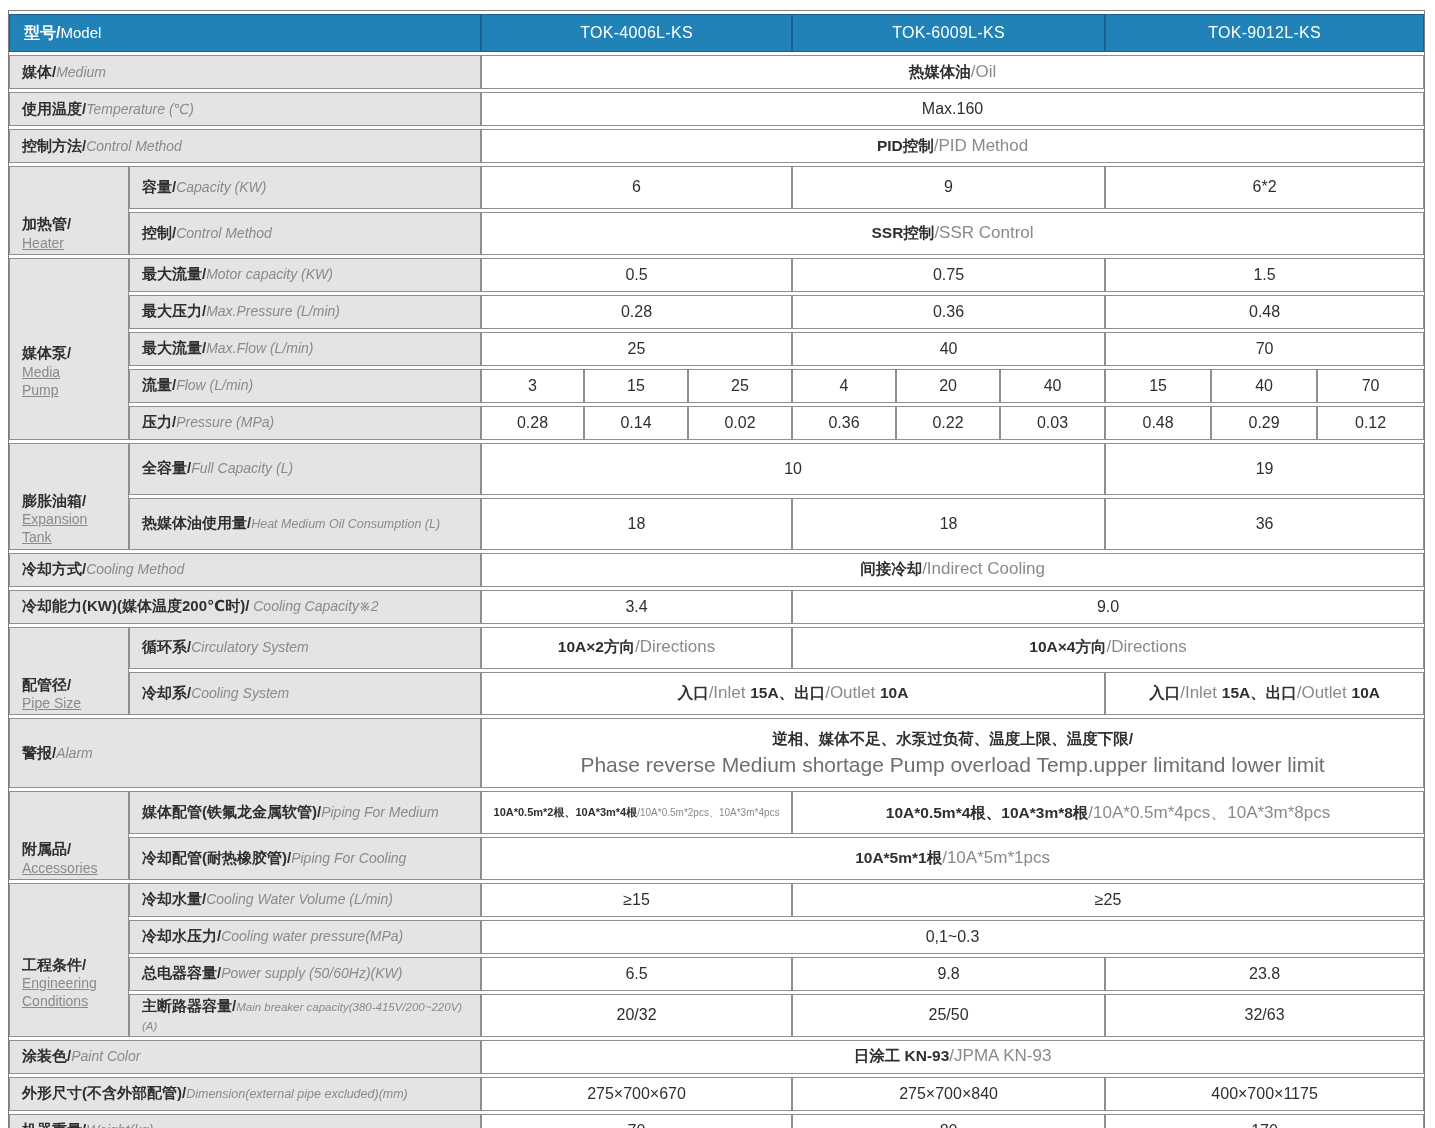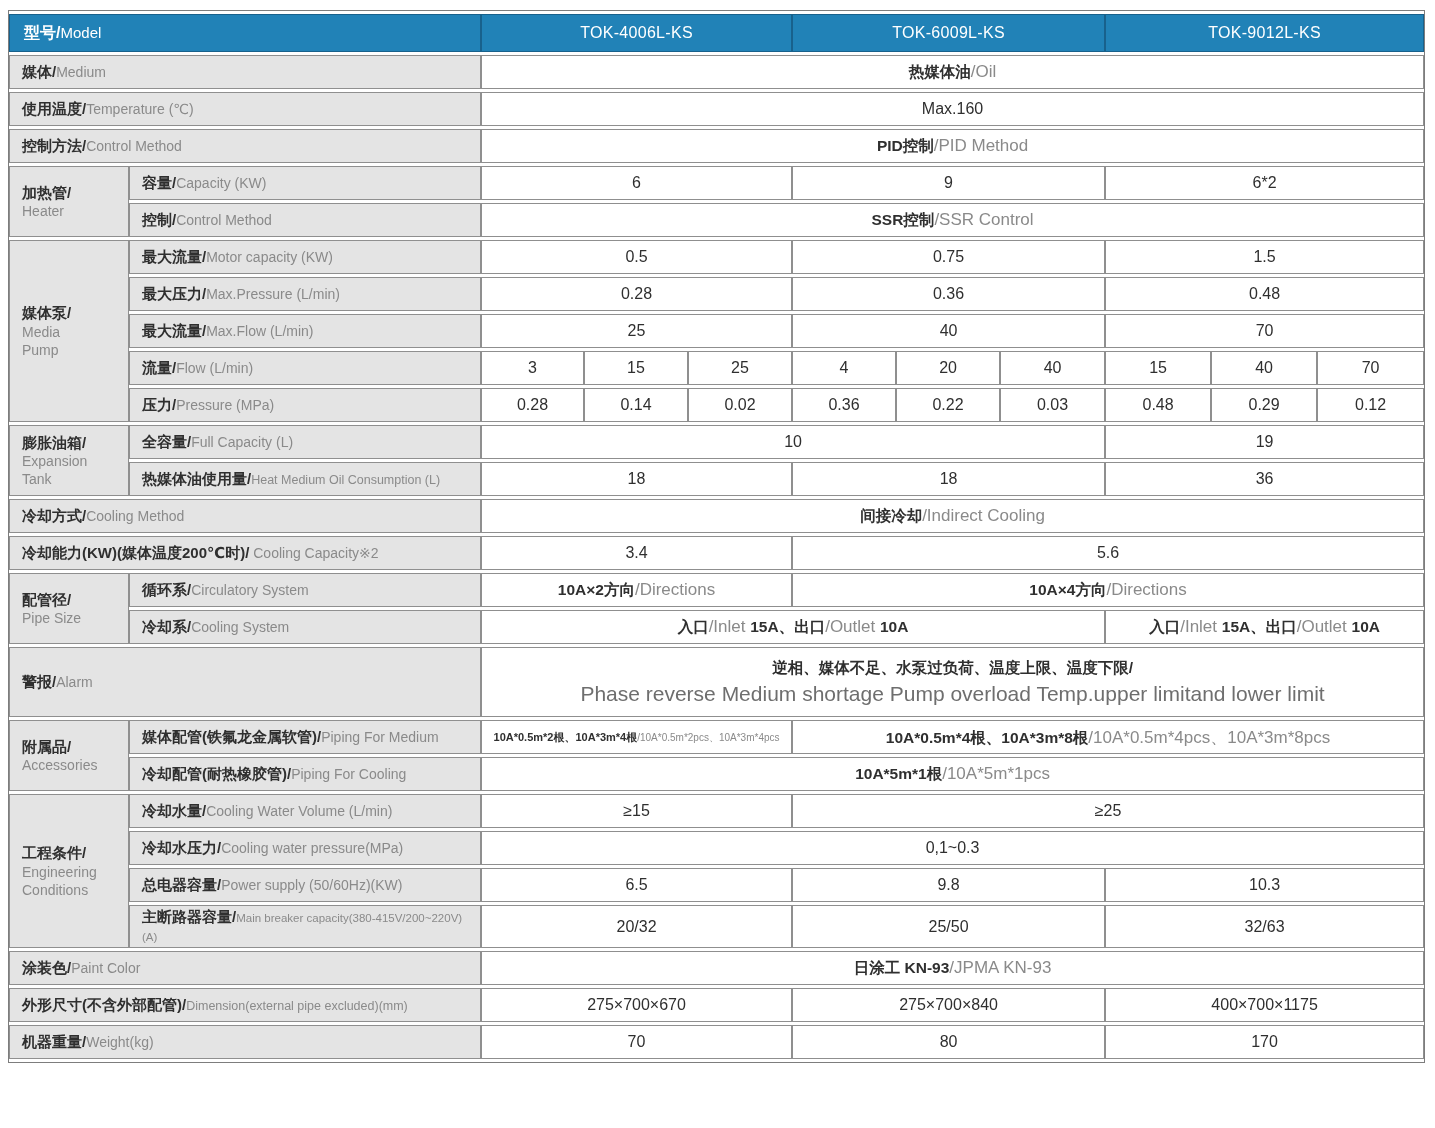--- a/index.html
+++ b/index.html
@@ -14,24 +14,24 @@
   td.mh{text-align:left;padding-left:14px;}
   td.hc{text-align:center;color:var(--header-text,#ffffff);font-size:16px;letter-spacing:.3px;}
   td.mh .t-zh,td.mh .t-en{color:var(--header-text,#ffffff);}
   td.mh .t-zh{font-weight:bold;font-size:16px;}
   td.mh .t-en{font-size:15px;}
   
   td.lbl,td.sub,td.grp{background:var(--label-bg,#e4e4e4);text-align:left;padding:2px 10px 2px 12px;}
   .t-zh{color:var(--text-dark,#2f2f2f);}
   .t-en{color:var(--text-grey,#8a8a8a);font-weight:normal;}
   td.lbl .t-zh,td.sub .t-zh,td.grp .t-zh{font-weight:bold;font-size:15px;}
-  td.lbl .t-en,td.sub .t-en{font-size:14px;}
+  td.lbl .t-en,td.sub .t-en{font-size:14px;font-style:italic;}
   td.grp{line-height:1.3;}
-  td.grp .t-zh{display:block;}
-  td.grp .t-en{display:block;white-space:pre-line;font-size:14px;}
+  td.grp .t-zh{display:block;margin-top:45px;}
+  td.grp .t-en{display:block;white-space:pre-line;font-size:14px;text-decoration:underline;}
   td.en-sm .t-en{font-size:12.5px;}
   td.en-xs .t-en{font-size:11.5px;}
   
   td.val{background:#ffffff;text-align:center;color:var(--text-dark,#2f2f2f);
          font-size:16px;padding:2px 4px;}
   td.val .t-zh{font-weight:bold;font-size:15.5px;}
   td.val .t-en{font-size:17px;}
   td.val.sm{font-size:11px;padding:2px 2px;}
   td.val.sm .t-zh{font-weight:bold;font-size:11px;}
   td.val.sm .t-en{font-size:10px;}
@@ -168,21 +168,21 @@
   </tr>
 
   <tr>
     <td class="lbl" colspan="2"><span class="t-zh">冷却方式/</span><span class="t-en">Cooling Method</span></td>
     <td class="val" colspan="9"><span class="t-zh">间接冷却</span><span class="t-en">/Indirect Cooling</span></td>
   </tr>
 
   <tr>
     <td class="lbl" colspan="2"><span class="t-zh">冷却能力(KW)(媒体温度200℃时)/</span><span class="t-en"> Cooling Capacity※2</span></td>
     <td class="val" colspan="3">3.4</td>
-    <td class="val" colspan="6">5.6</td>
+    <td class="val" colspan="6">9.0</td>
   </tr>
 
   <tr>
     <td class="grp" rowspan="2">
             <span class="t-zh">配管径/</span>
             <span class="t-en">Pipe Size</span>
           </td>
     <td class="sub"><span class="t-zh">循环系/</span><span class="t-en">Circulatory System</span></td>
     <td class="val" colspan="3"><span class="t-zh">10A×2方向</span><span class="t-en">/Directions</span></td>
     <td class="val" colspan="6"><span class="t-zh">10A×4方向</span><span class="t-en">/Directions</span></td>
@@ -230,21 +230,21 @@
 
   <tr>
     <td class="sub"><span class="t-zh">冷却水压力/</span><span class="t-en">Cooling water pressure(MPa)</span></td>
     <td class="val" colspan="9">0,1~0.3</td>
   </tr>
 
   <tr>
     <td class="sub"><span class="t-zh">总电器容量/</span><span class="t-en">Power supply (50/60Hz)(KW)</span></td>
     <td class="val" colspan="3">6.5</td>
     <td class="val" colspan="3">9.8</td>
-    <td class="val" colspan="3">10.3</td>
+    <td class="val" colspan="3">23.8</td>
   </tr>
 
   <tr>
     <td class="sub en-xs"><span class="t-zh">主断路器容量/</span><span class="t-en">Main breaker capacity(380-415V/200~220V)(A)</span></td>
     <td class="val" colspan="3">20/32</td>
     <td class="val" colspan="3">25/50</td>
     <td class="val" colspan="3">32/63</td>
   </tr>
 
   <tr>

